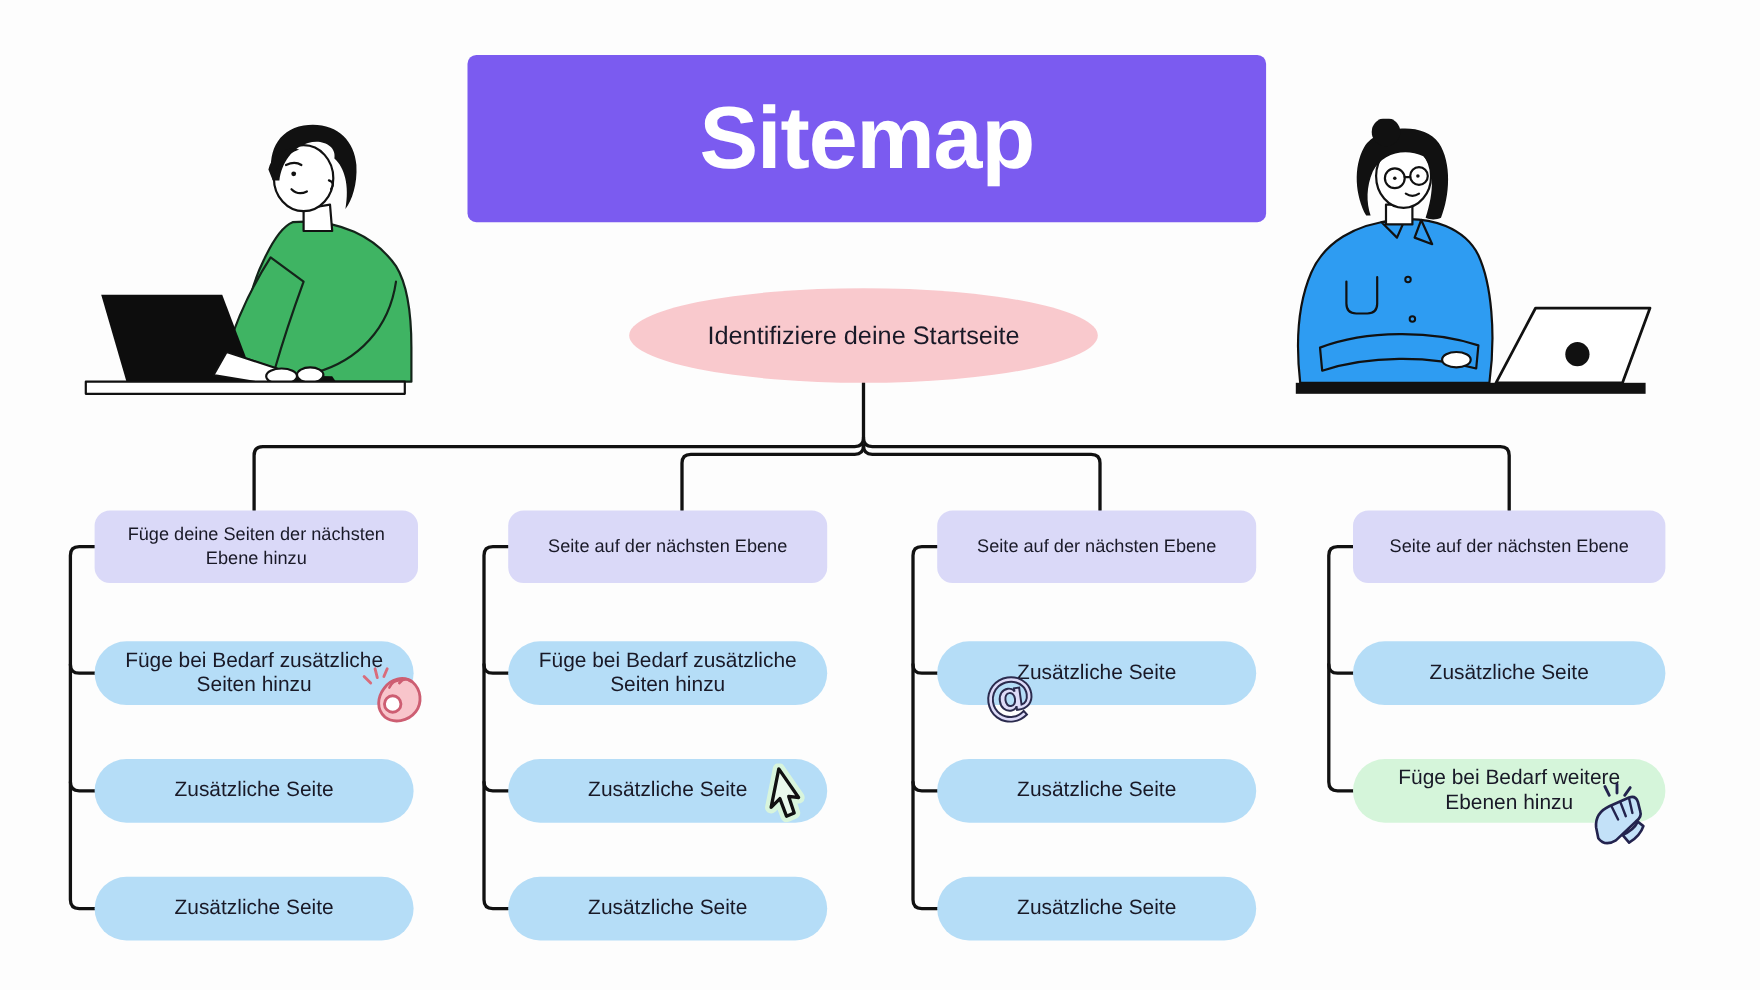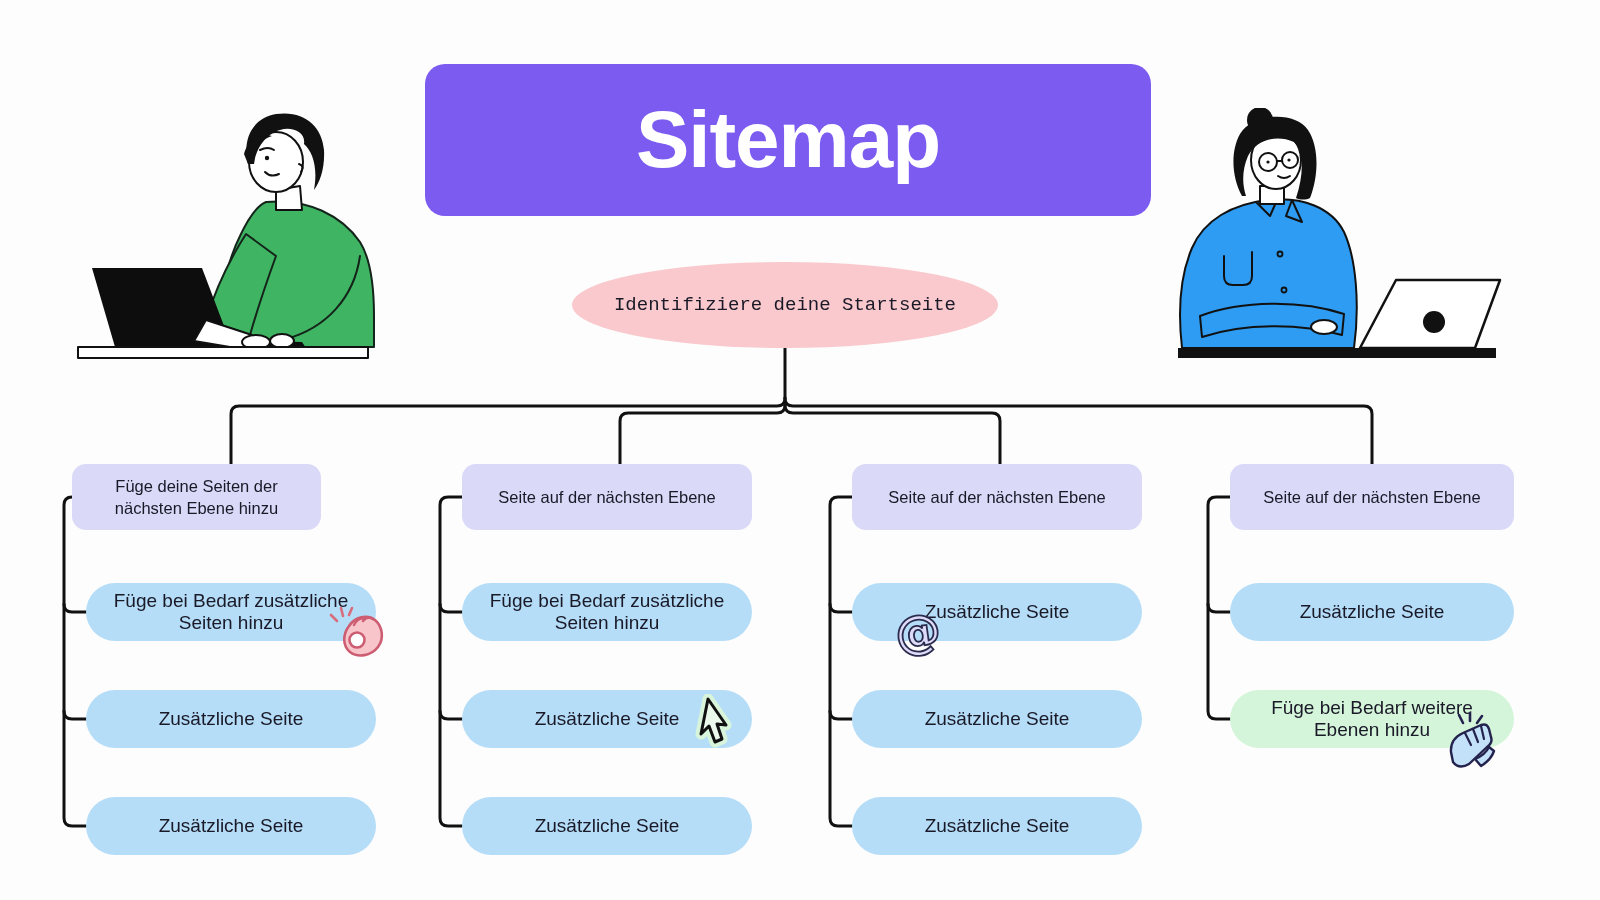--- a/index.html
+++ b/index.html
@@ -3,33 +3,33 @@
 <meta charset="utf-8">
 <style>
   html,body{margin:0;padding:0;background:#fdfdfd;}
   .canvas{
     position:relative;width:1600px;height:900px;overflow:hidden;
     background:#fdfdfd;
     font-family:"Liberation Sans","DejaVu Sans",sans-serif;
     color:#191927;
   }
   .banner{
-    position:absolute;left:425px;top:64px;width:726px;height:152px;
-    background:#7B5BF0;border-radius:20px;
+    position:absolute;left:425px;top:50px;width:726px;height:152px;
+    background:#7B5BF0;border-radius:8px;
     display:flex;align-items:center;justify-content:center;
   }
   .banner span{
     color:#fff;font-size:80px;font-weight:bold;letter-spacing:-1px;
   }
   .ellipse{
     position:absolute;left:572px;top:262px;width:426px;height:86px;
     background:#F9C9CD;border-radius:50%;
     display:flex;align-items:center;justify-content:center;
   }
-  .ellipse span{font-size:19px;font-family:Liberation Mono, monospace;}
+  .ellipse span{font-size:23px;}
   .node{
     position:absolute;display:flex;align-items:center;justify-content:center;
     text-align:center;box-sizing:border-box;padding:4px 14px;
   }
   .header{background:#DAD9F8;border-radius:14px;font-size:16.5px;line-height:1.35;}
   .pill{background:#B5DDF7;border-radius:29px;font-size:19px;}
   .pill.green{background:#D5F5DA;}
   .connectors,.figure,.icon{position:absolute;pointer-events:none;}
   svg{display:block;}
 </style>
@@ -127,21 +127,21 @@
   </svg>
 
   <div class="banner">
     <span>Sitemap</span>
   </div>
 
   <div class="ellipse">
     <span>Identifiziere deine Startseite</span>
   </div>
 
-  <div class="node header" style="left:72px;top:464px;width:249px;height:66px">
+  <div class="node header" style="left:86px;top:464px;width:294px;height:66px">
     <span>Füge deine Seiten der nächsten Ebene hinzu</span>
   </div>
   <div class="node pill" style="left:86px;top:583px;width:290px;height:58px">
     <span>Füge bei Bedarf zusätzliche Seiten hinzu</span>
   </div>
   <div class="node pill" style="left:86px;top:690px;width:290px;height:58px">
     <span>Zusätzliche Seite</span>
   </div>
   <div class="node pill" style="left:86px;top:797px;width:290px;height:58px">
     <span>Zusätzliche Seite</span>

